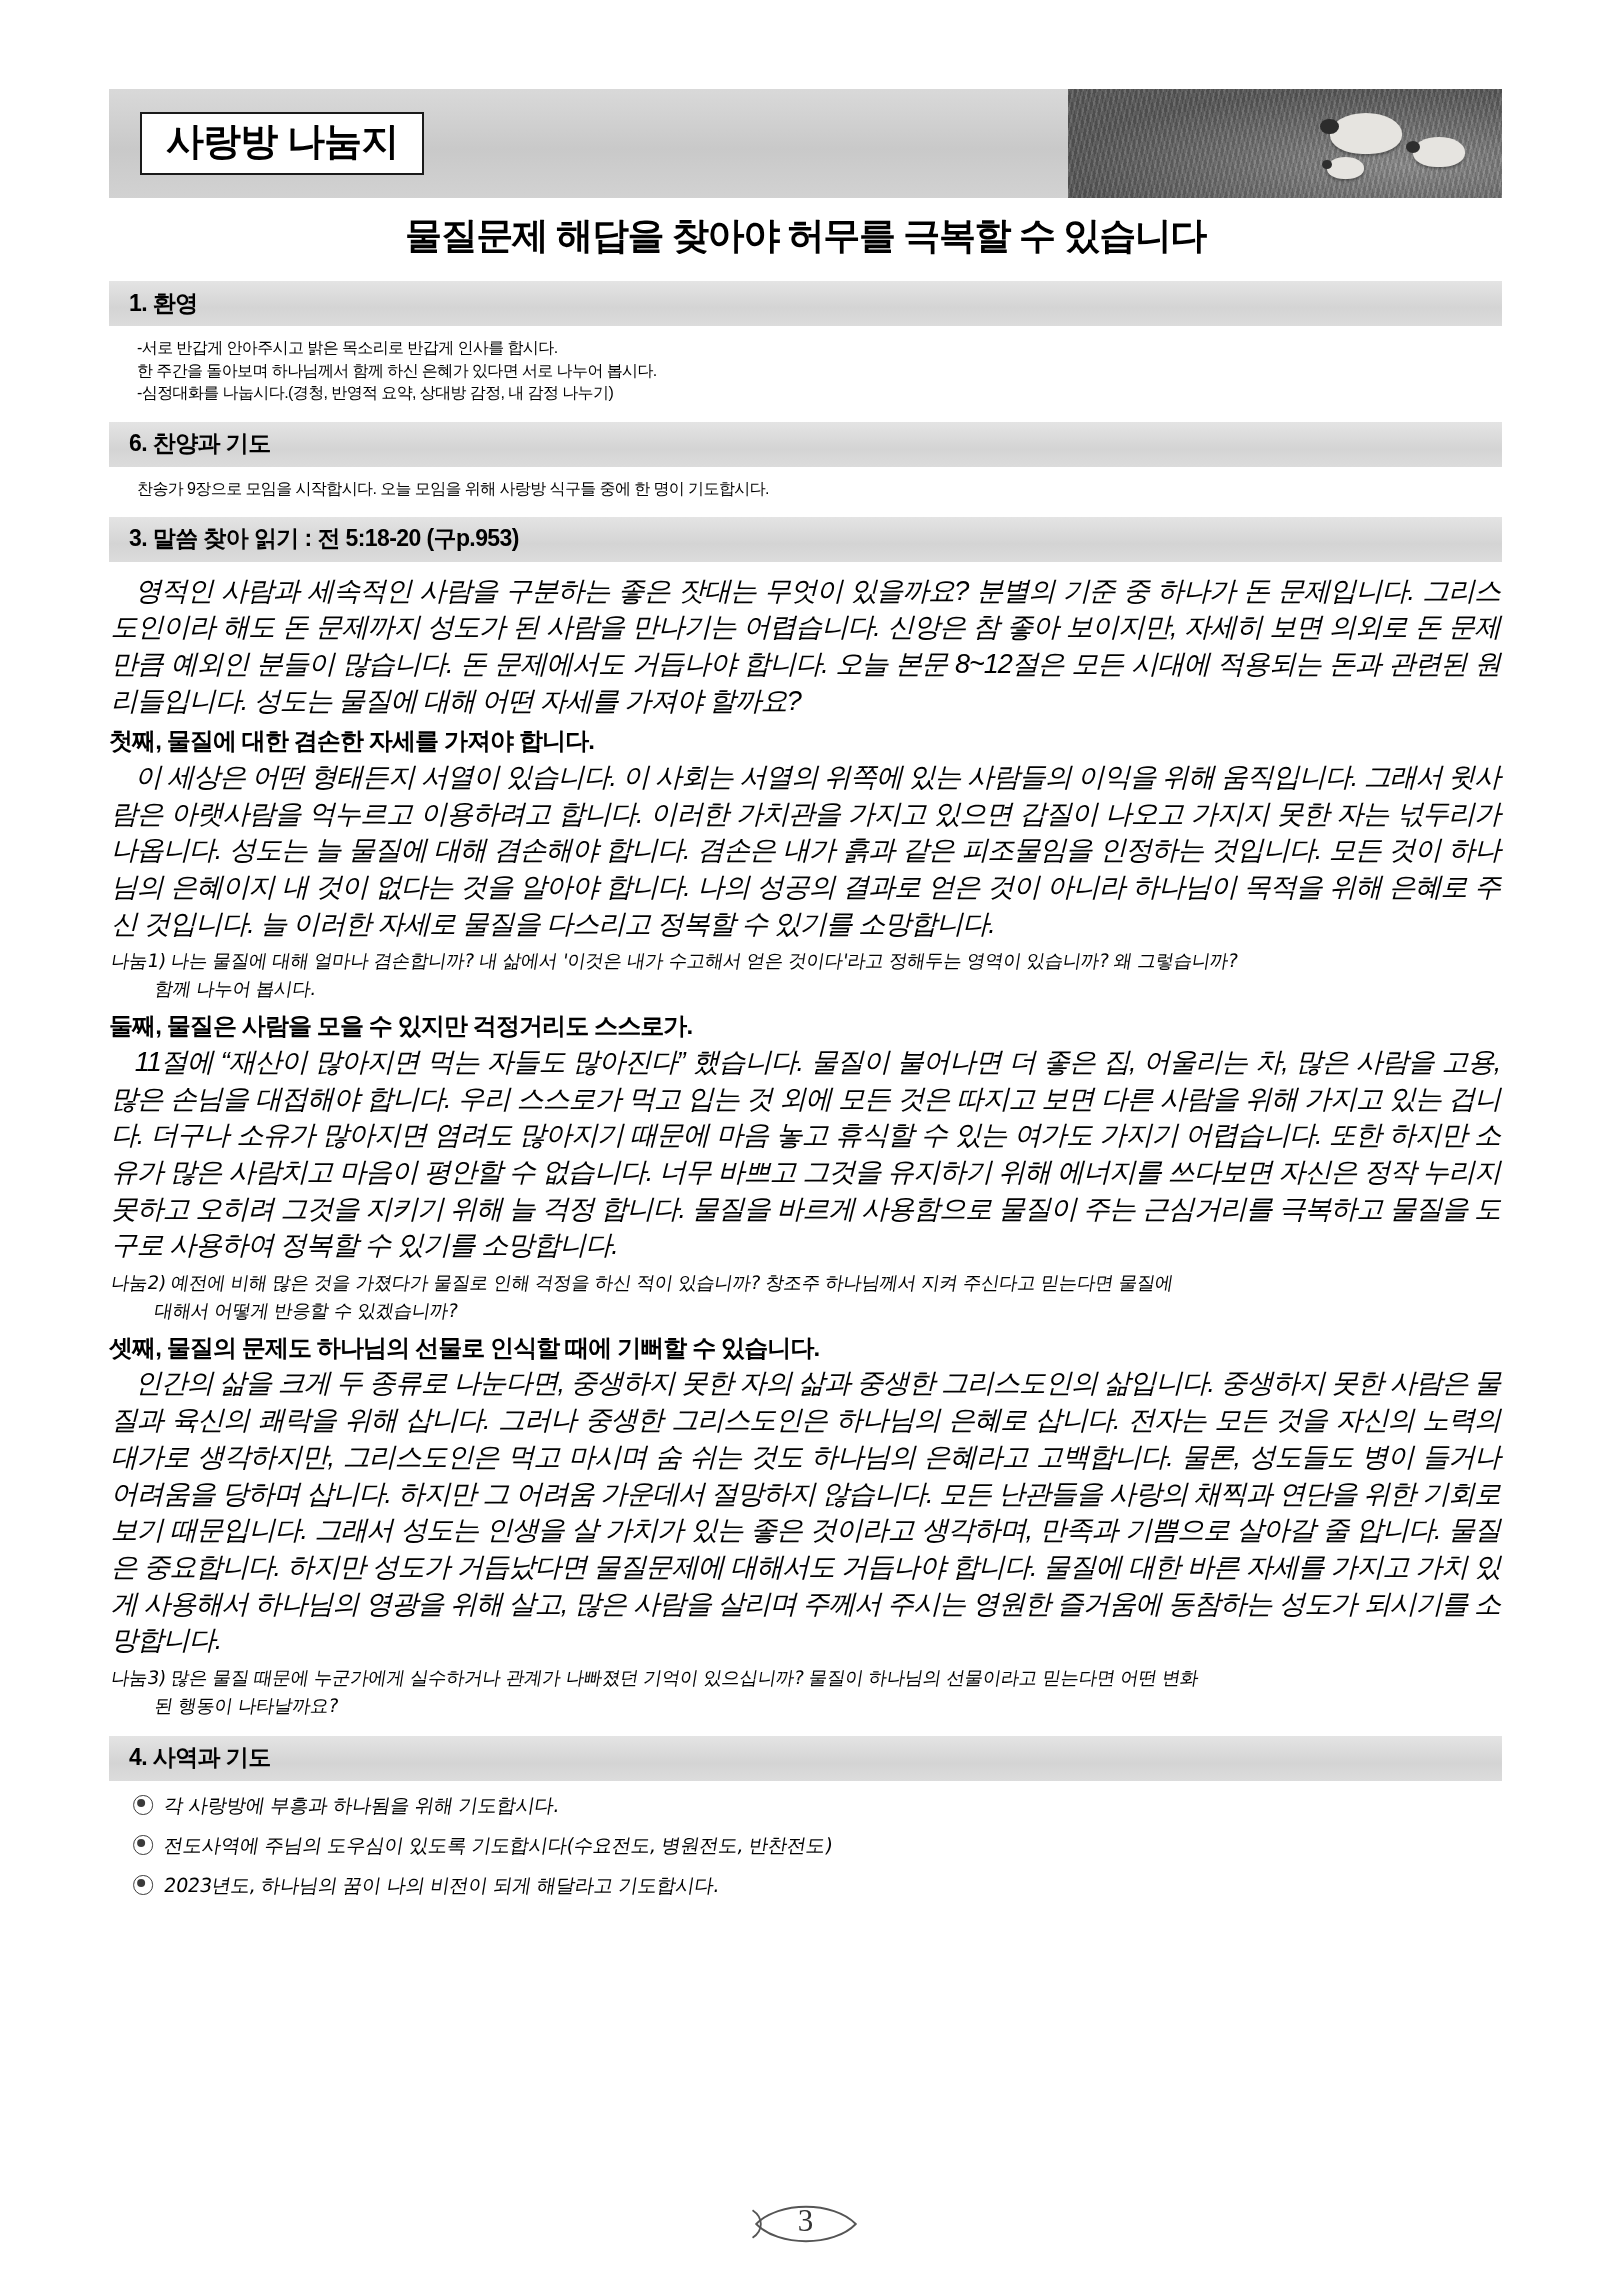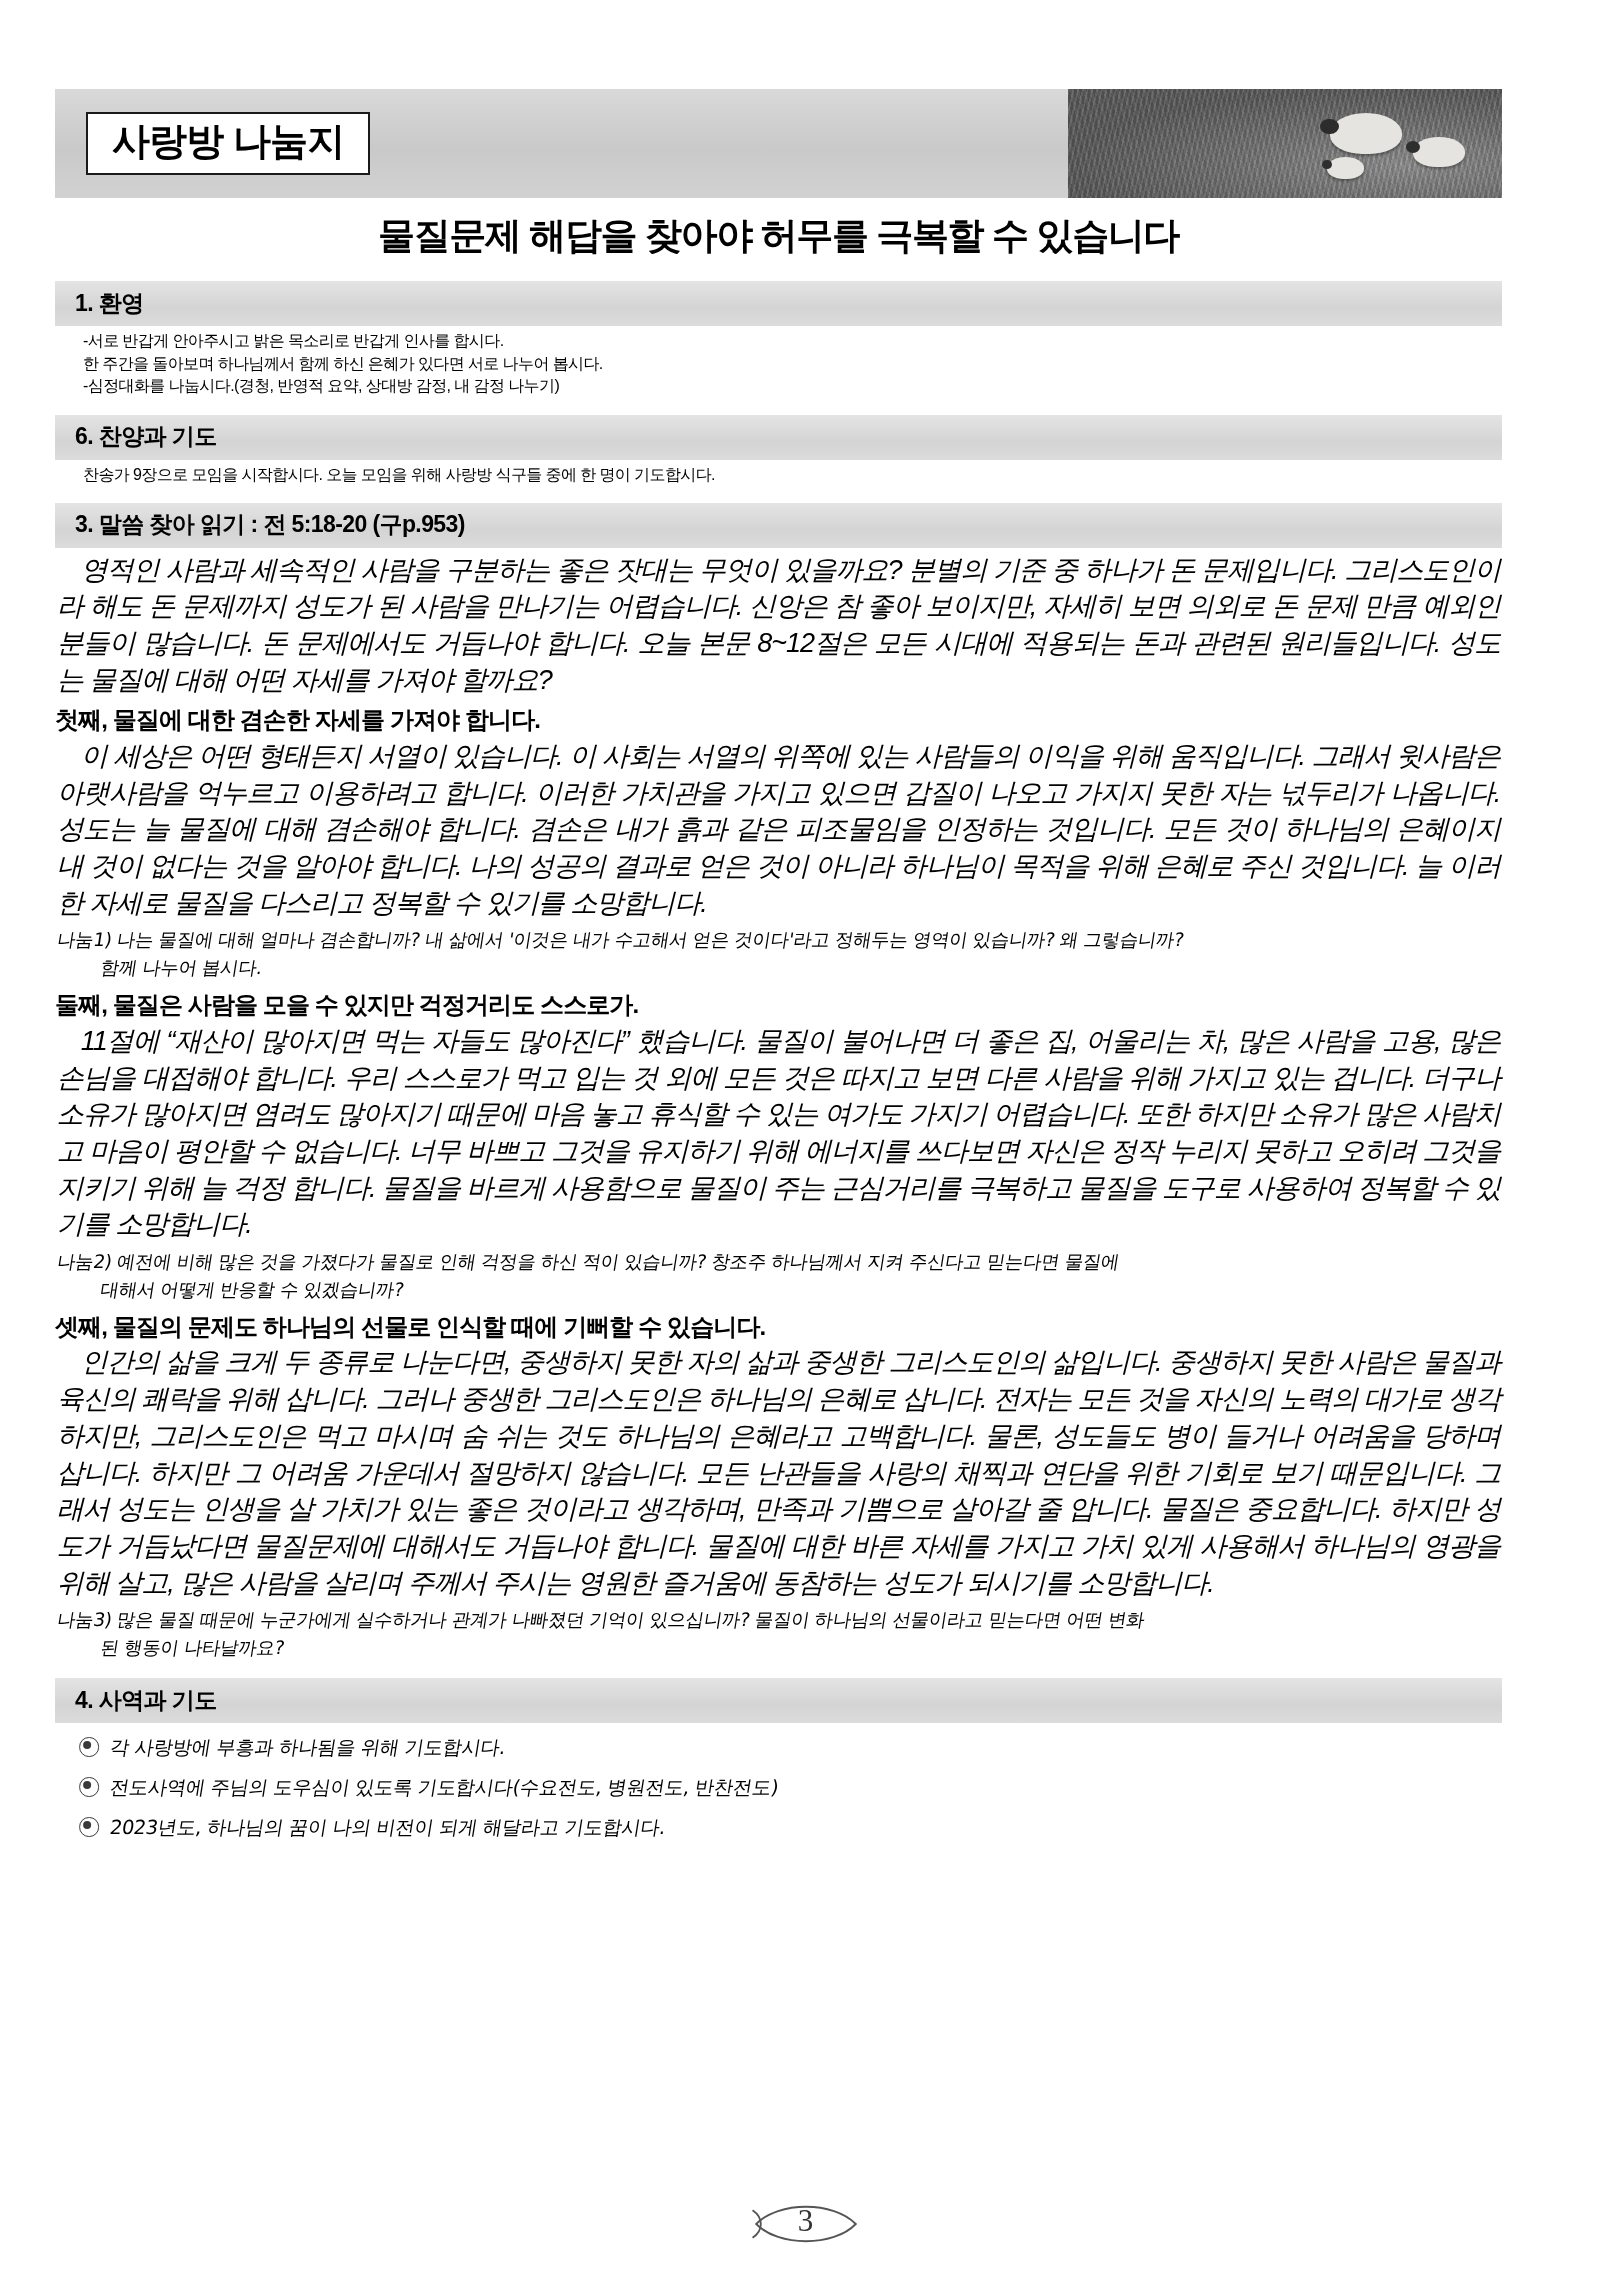--- a/index.html
+++ b/index.html
@@ -14,21 +14,21 @@
     color: #000000;
     position: relative;
     overflow: hidden;
   }
   .page {
     position: absolute;
     left: 0; top: 0;
     width: 1611px;
     height: 2290px;
     box-sizing: border-box;
-    padding: 89px 109px 0 55px;
+    padding: 89px 109px 0 109px;
   }
 
   
   .header-band {
     position: relative;
     height: 109px;
     background: linear-gradient(to bottom, #d9d9d9, #c9c9c9 55%, #d2d2d2);
     display: flex;
     align-items: center;
     margin-bottom: 13px;
@@ -83,21 +83,21 @@
     margin: 9.2px 0 20px 0;
   }
 
   
   .section-header {
     background: linear-gradient(to bottom, #e4e4e4, #d4d4d4 60%, #dcdcdc);
     font-size: 23px;
     font-weight: bold;
     letter-spacing: -0.6px;
     padding: 6.5px 0 7.4px 20px;
-    margin-bottom: 4px;
+    margin-bottom: 11px;
   }
   .section-body {
     font-size: 16px;
     line-height: 1.42;
     letter-spacing: -0.6px;
     padding: 0 5.5px 0 28px;
     margin-bottom: 16.6px;
   }
   .section-body .line { white-space: nowrap; }
 

